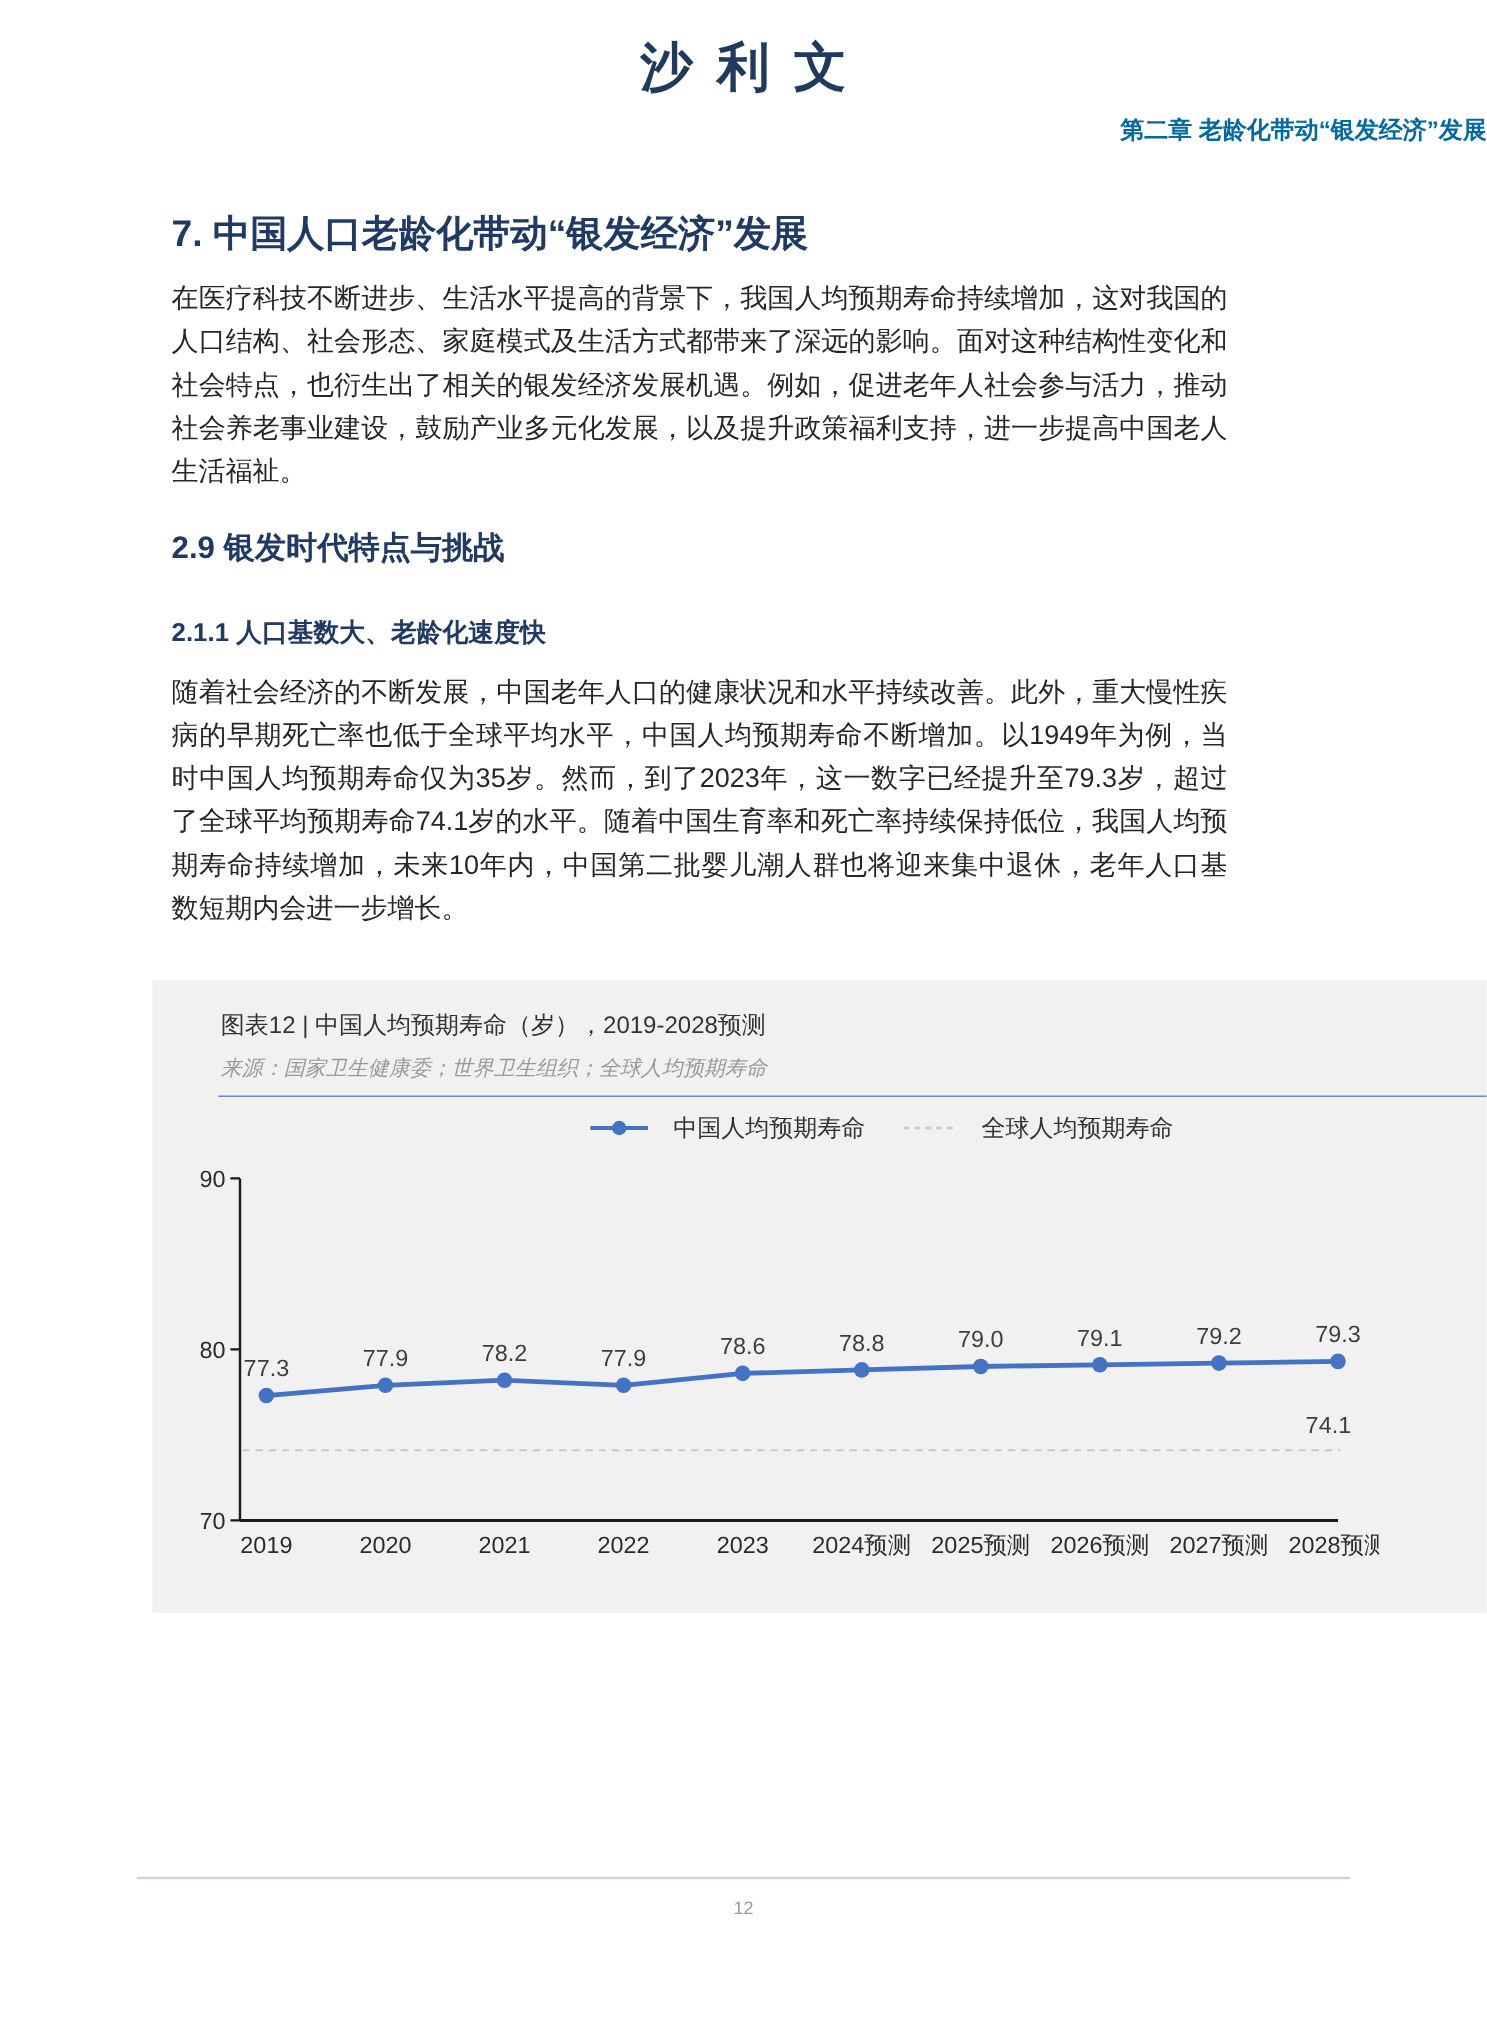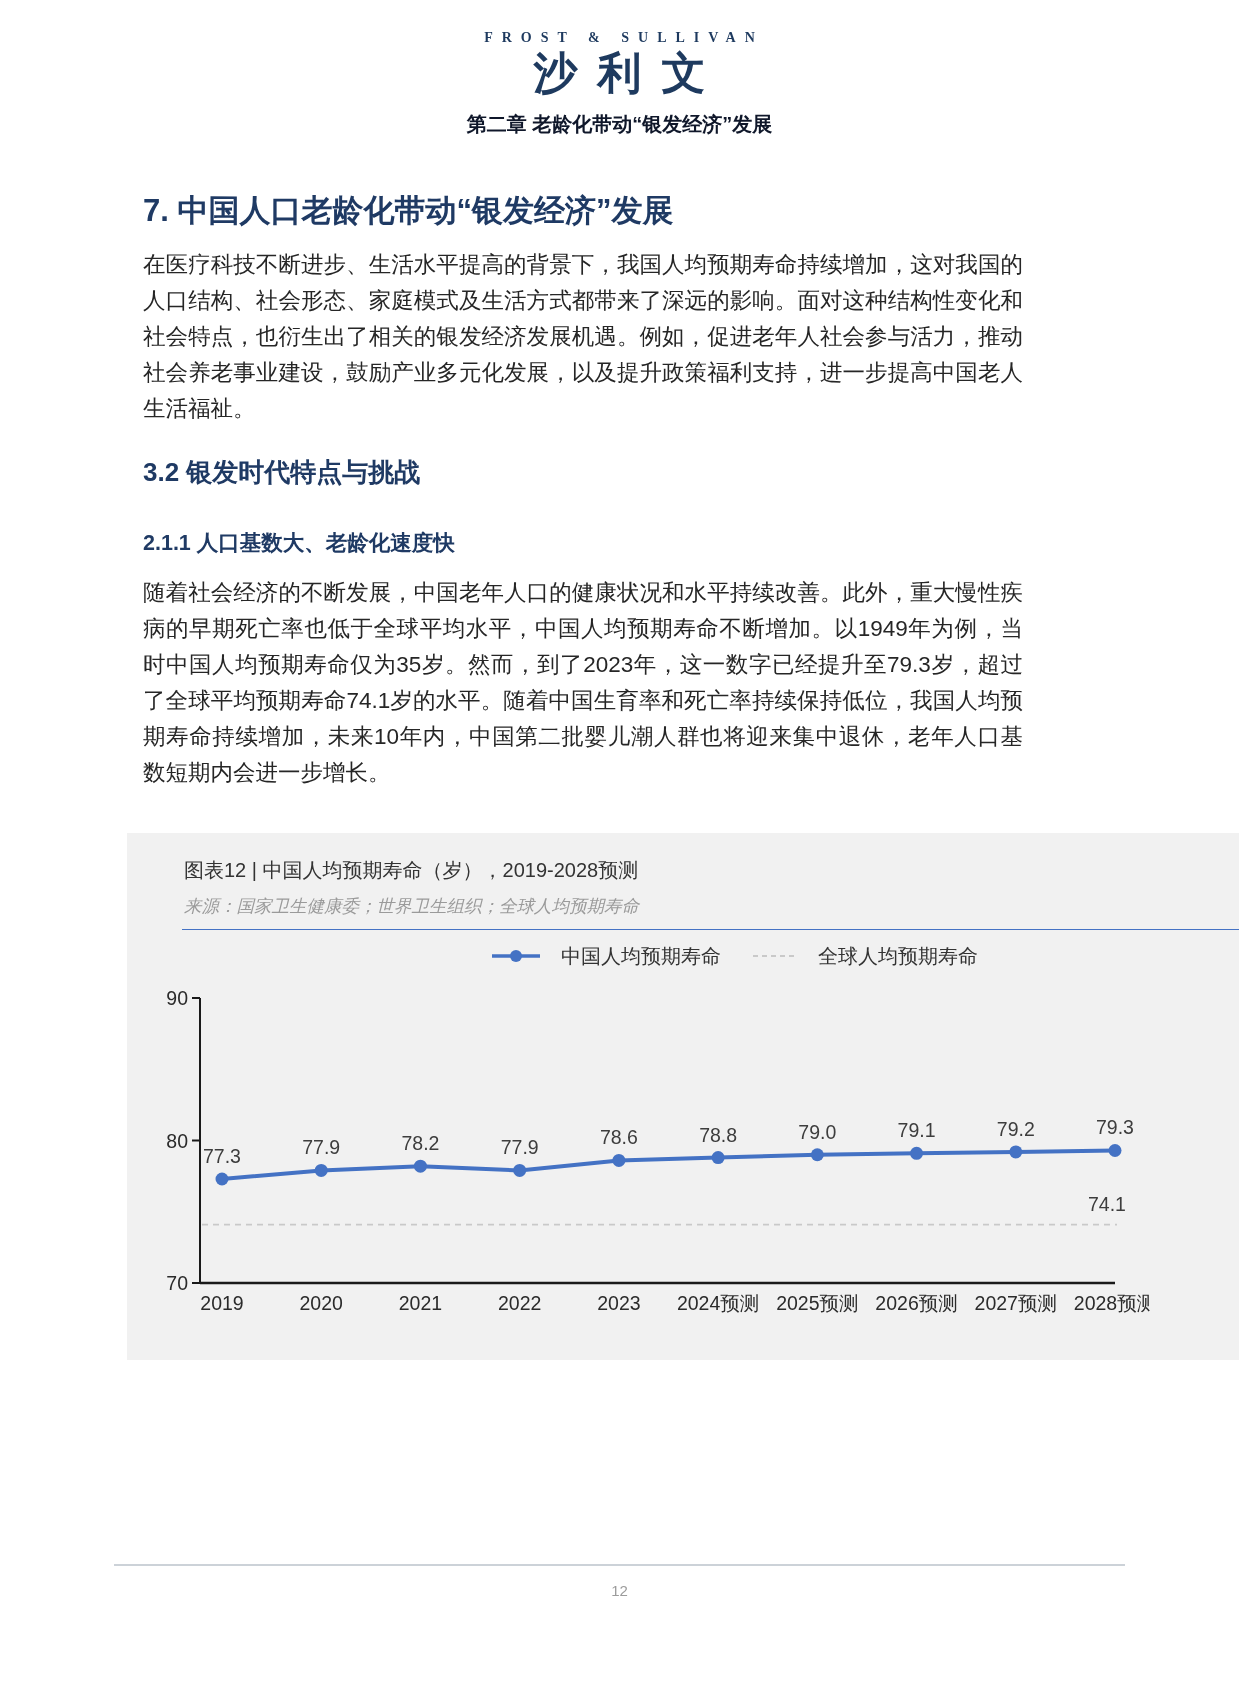--- a/index.html
+++ b/index.html
@@ -12,21 +12,21 @@
   
   .header { text-align:center; padding-top:30px; }
   .logo-en {
     font-family:"Liberation Serif", serif; font-size:14px; font-weight:700;
     letter-spacing:9px; color:#1e3a5f; padding-left:9px;
   }
   .logo-cn {
     font-size:44px; font-weight:800; letter-spacing:20px; padding-left:20px;
     color:#1e3a5f; margin-top:2px; line-height:1.15;
   }
-  .chapter { margin-top:12px; font-size:20px; font-weight:600; color:#0f172a; }
+  .chapter { margin-top:12px; font-size:20px; font-weight:600; color:#0369a1;text-align:right; }
   
   .main { width:880px; margin:54px 0 0 143px; }
   .h1 { font-size:31px; line-height:1.2; font-weight:700; color:#1f3a64; margin:0; }
   .body-p { font-size:22.5px; line-height:36px; text-align:justify; margin:18px 0 0 0; }
   .h2 { font-size:26px; font-weight:700; color:#1f3a64; margin:28px 0 0 0; }
   .h3 { font-size:21.5px; font-weight:700; color:#1f3a64; margin:38px 0 0 0; }
   
   .chart-card { width:1174px; margin:42px 0 0 -16px; background:#f1f1f1;padding-left:40px; }
   .chart-title { padding:24px 18px 0 17px; font-size:20px; font-weight:500; color:#333; }
   .chart-source { padding:10px 18px 0 17px; font-size:17.5px; font-style:italic; color:#9a9a9a; }
@@ -43,30 +43,29 @@
   .footer-line { position:absolute; left:114px; width:1011px; top:1564px; border-top:2px solid #ccd2d8; }
   .page-num { position:absolute; top:1582px; left:0; width:100%; text-align:center; font-size:15px; color:#9c9c9c; }
 </style>
 </head>
 <body>
 
 <div class="page">
 
   <div class="header">
     <div class="logo">
-      <div class="logo-en">FROST &amp; SULLIVAN</div>
       <div class="logo-cn">沙利文</div>
     </div>
     <div class="chapter">第二章 老龄化带动“银发经济”发展</div>
   </div>
 
   <div class="main">
     <h1 class="h1">7. 中国人口老龄化带动“银发经济”发展</h1>
     <p class="body-p">在医疗科技不断进步、生活水平提高的背景下，我国人均预期寿命持续增加，这对我国的人口结构、社会形态、家庭模式及生活方式都带来了深远的影响。面对这种结构性变化和社会特点，也衍生出了相关的银发经济发展机遇。例如，促进老年人社会参与活力，推动社会养老事业建设，鼓励产业多元化发展，以及提升政策福利支持，进一步提高中国老人生活福祉。</p>
-    <h2 class="h2">3.2 银发时代特点与挑战</h2>
+    <h2 class="h2">2.9 银发时代特点与挑战</h2>
     <h3 class="h3">2.1.1 人口基数大、老龄化速度快</h3>
     <p class="body-p">随着社会经济的不断发展，中国老年人口的健康状况和水平持续改善。此外，重大慢性疾病的早期死亡率也低于全球平均水平，中国人均预期寿命不断增加。以1949年为例，当时中国人均预期寿命仅为35岁。然而，到了2023年，这一数字已经提升至79.3岁，超过了全球平均预期寿命74.1岁的水平。随着中国生育率和死亡率持续保持低位，我国人均预期寿命持续增加，未来10年内，中国第二批婴儿潮人群也将迎来集中退休，老年人口基数短期内会进一步增长。</p>
 
     <div class="chart-card">
       <div class="chart-title">图表12 | 中国人均预期寿命（岁），2019-2028预测</div>
       <div class="chart-source">来源：国家卫生健康委；世界卫生组织；全球人均预期寿命</div>
       <div class="chart-divider"></div>
       <div class="chart-legend">
         <span class="legend-item">
           <svg width="52" height="14" viewBox="0 0 52 14">

